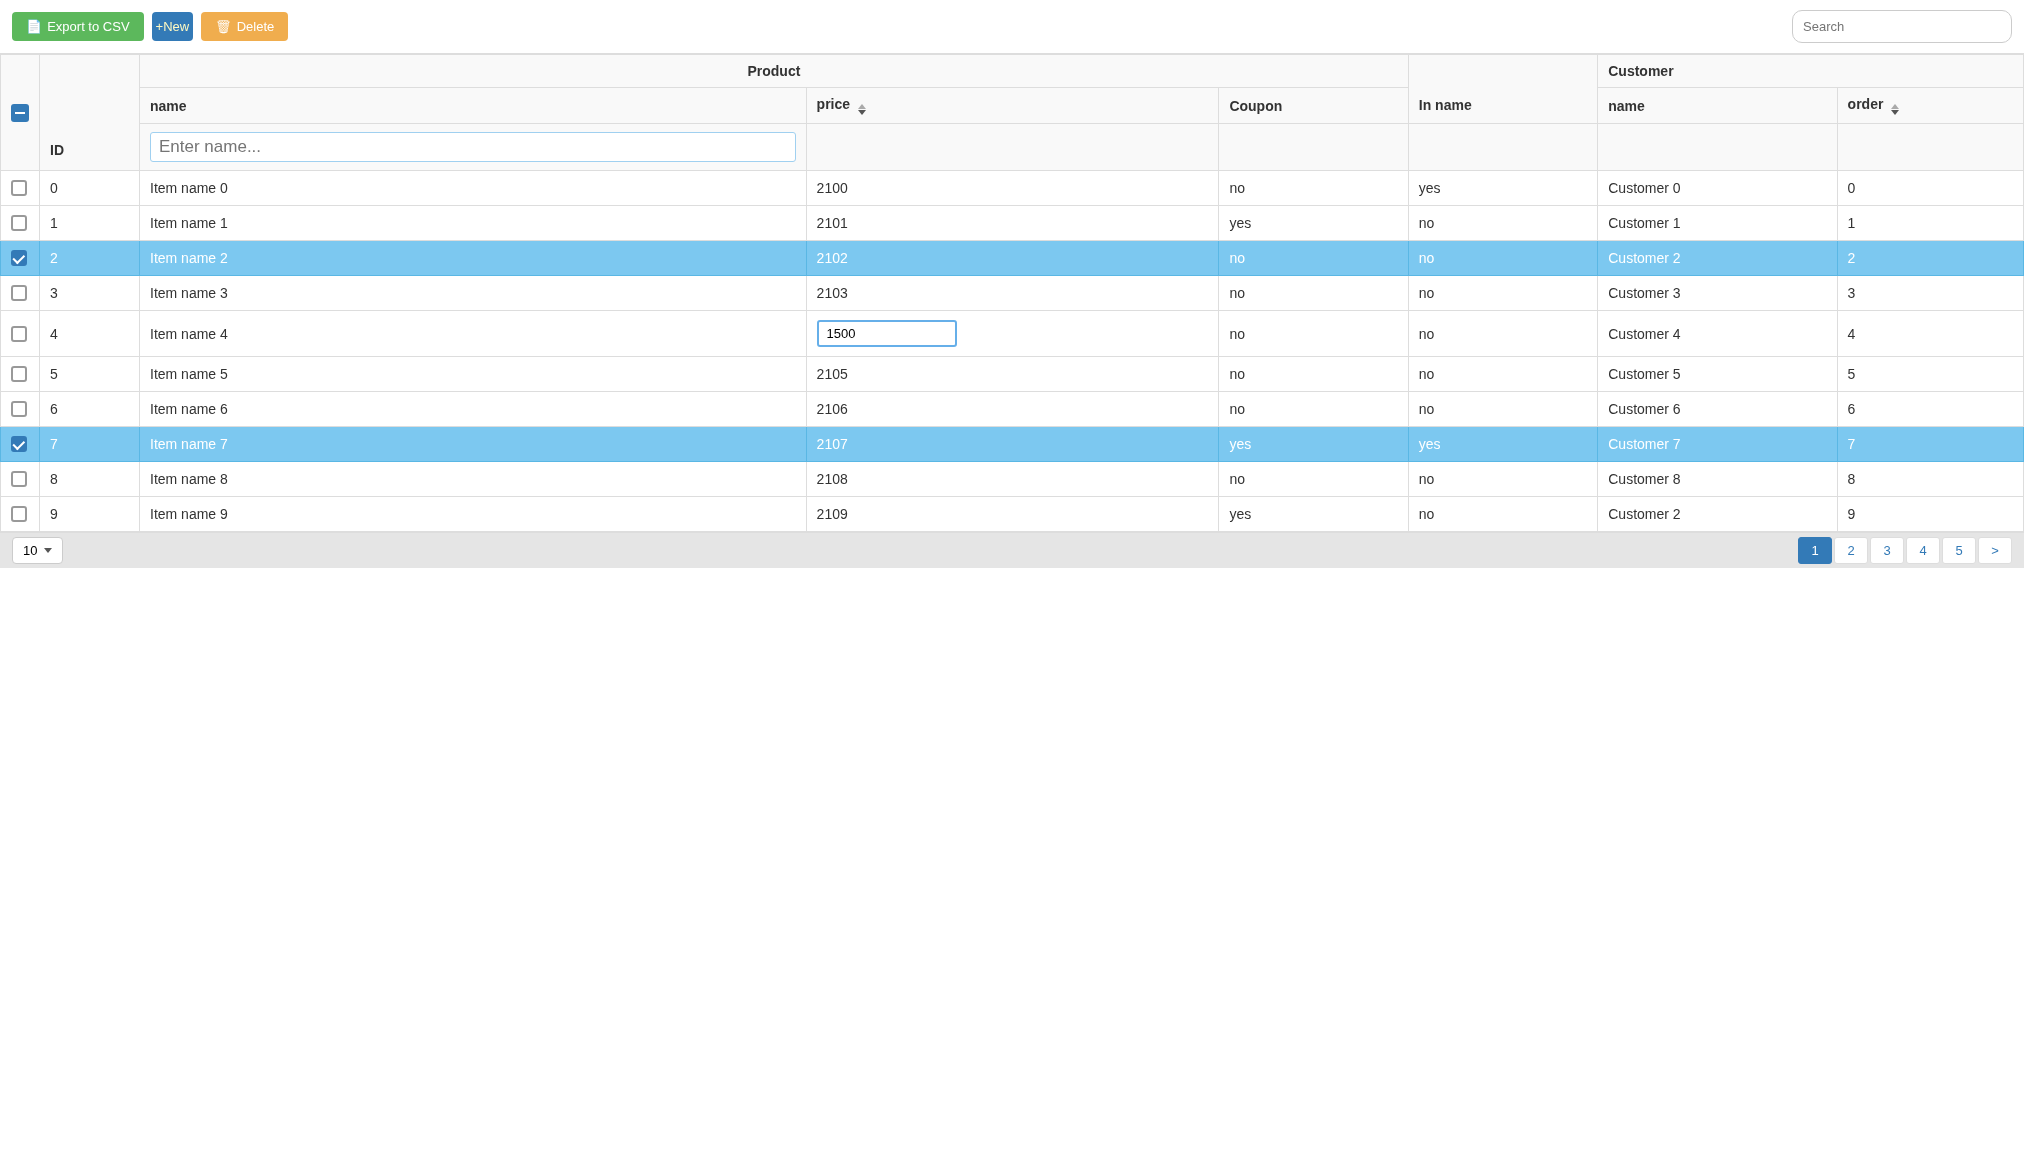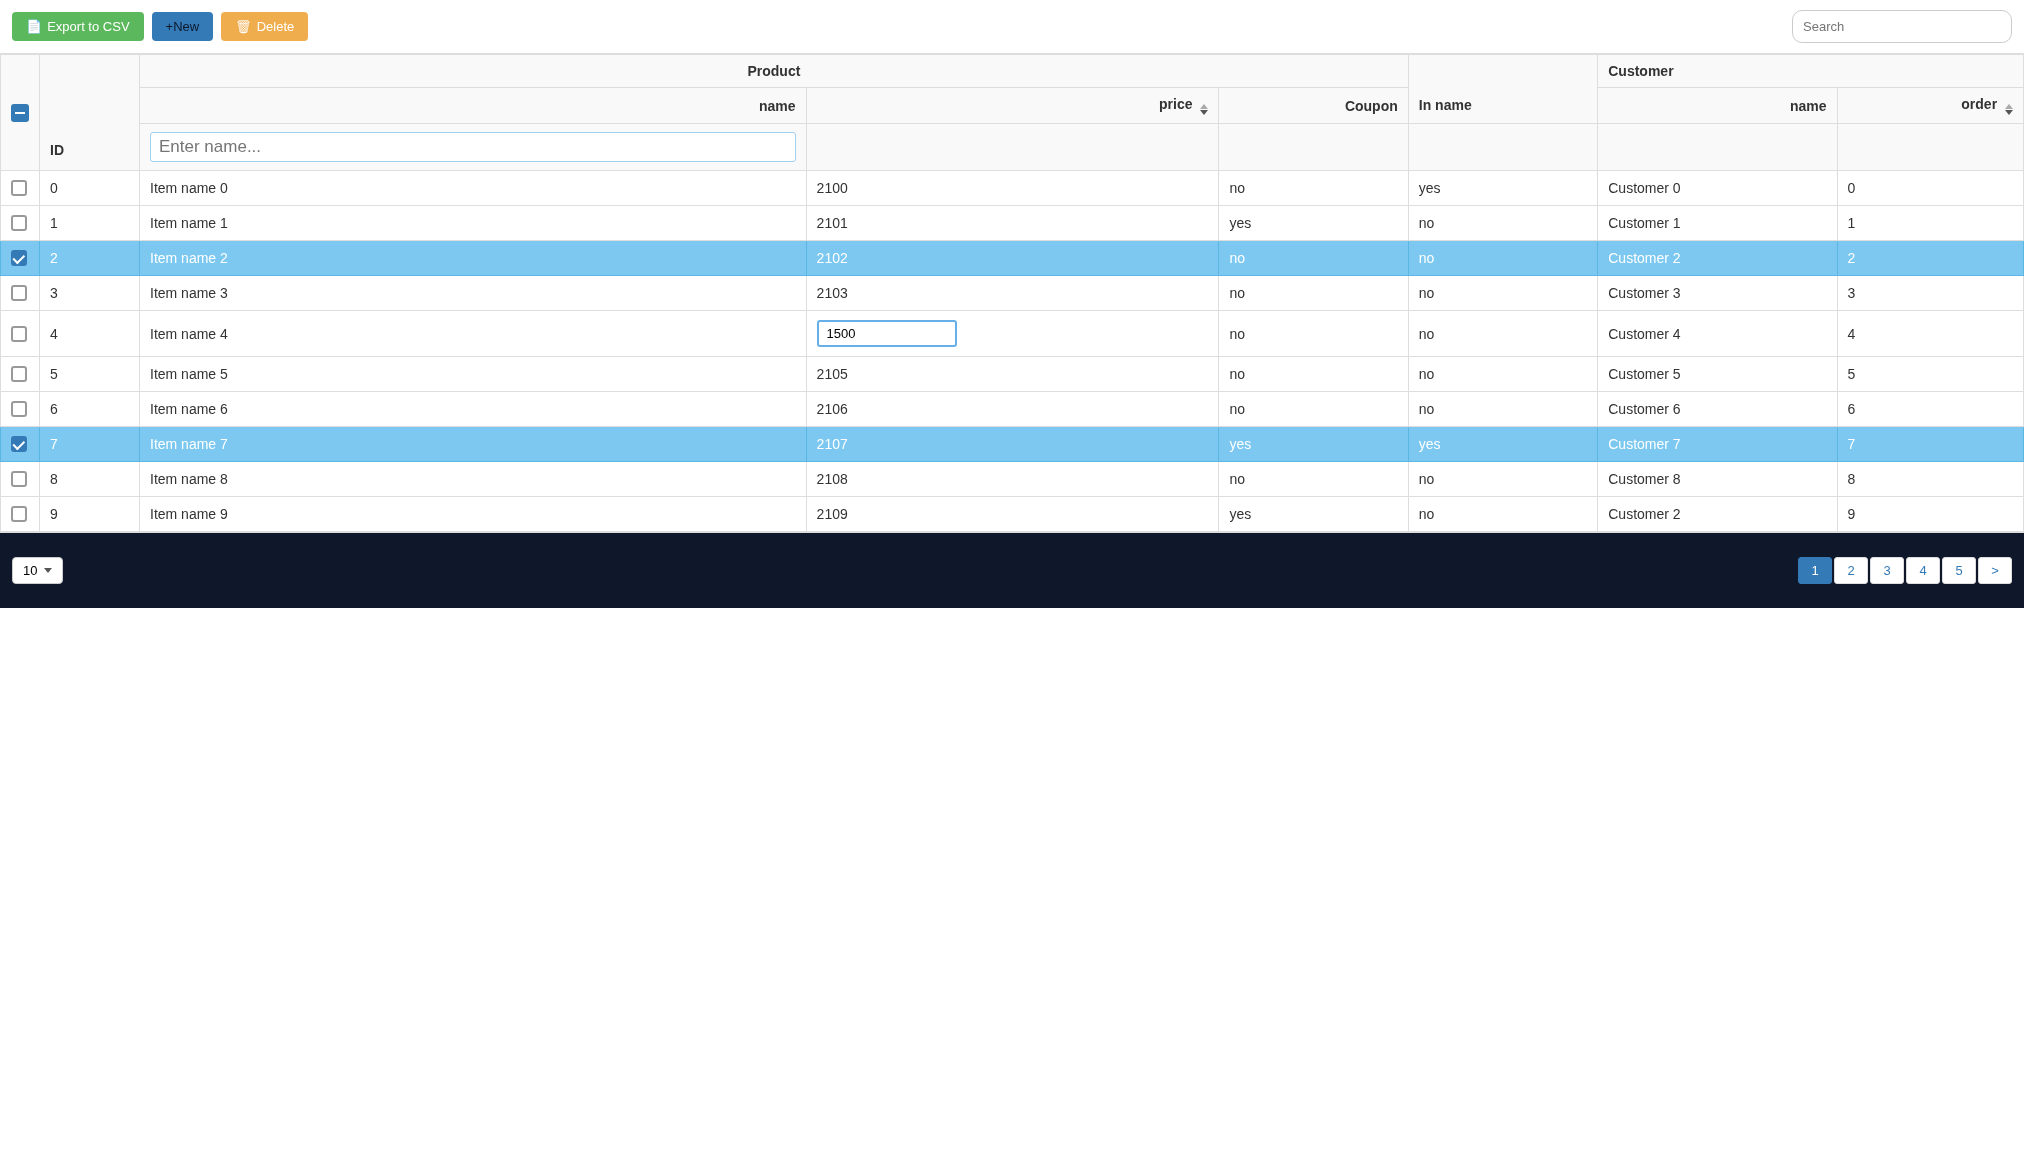--- a/index.html
+++ b/index.html
@@ -6,38 +6,38 @@
     body { font-family: -apple-system, BlinkMacSystemFont, "Segoe UI", Arial, sans-serif; font-size: 14px; color: #333; background: #fff; }
 
     
     .toolbar {
       display: flex; align-items: center; padding: 10px 12px; gap: 8px; border-bottom: 1px solid #ddd; background: #fff;
     }
     .btn-export {
       background: #5cb85c; color: #fff; border: none; padding: 7px 14px; border-radius: 4px; cursor: pointer; font-size: 13px; display: flex; align-items: center; gap: 5px;
     }
     .btn-new {
-      background: #337ab7; color: #0f172a; border: none; padding: 7px 14px; border-radius: 4px; cursor: pointer; font-size: 13px; display: flex; align-items: center; gap: 5px;
+      background: #337ab7; color: #fef9c3; border: none; padding: 7px 4px; border-radius: 4px; cursor: pointer; font-size: 13px; display: flex; align-items: center; gap: 5px;
     }
     .btn-delete {
       background: #f0ad4e; color: #fff; border: none; padding: 7px 14px; border-radius: 4px; cursor: pointer; font-size: 13px; display: flex; align-items: center; gap: 5px;
     }
     .toolbar-spacer { flex: 1; }
     .search-input {
       border: 1px solid #ccc; border-radius: 10px; padding: 8px 10px; font-size: 13px; width: 220px; outline: none; color: #555;
     }
 
     
     .table-wrap { overflow-x: auto; }
     table { width: 100%; border-collapse: collapse; }
     thead tr th {
       background: #f9f9f9; border: 1px solid #ddd; padding: 8px 10px; text-align: left; font-weight: 600; white-space: nowrap;
     }
     thead tr.header-group th { border-bottom: none; }
-    thead tr.header-sub th { border-top: none; text-align: right; }
+    thead tr.header-sub th { border-top: none; }
     tbody tr td {
       border: 1px solid #ddd; padding: 9px 10px; vertical-align: middle;
     }
     tbody tr.selected { background: #7cc8f0; color: #fff; }
     tbody tr.selected td { border-color: #5ab7e4; }
 
     .th-checkbox { width: 34px; text-align: center; }
     .td-checkbox { text-align: center; width: 34px; }
     .th-id { width: 100px; }
     .custom-checkbox {
@@ -65,21 +65,21 @@
       border: 1px solid #a0d0f0; border-radius: 3px; padding: 4px 8px; font-size: 17px; color: #aaa; width: 100%; outline: none;
     }
 
     
     .cell-input {
       border: 2px solid #66afe9; border-radius: 3px; padding: 4px 8px; font-size: 13px; width: 140px; outline: none;
     }
 
     
     .footer {
-      display: flex; align-items: center; padding: 24px 12px; border-top: 1px solid #ddd; background: #0f172a;
+      display: flex; align-items: center; padding: 4px 12px; border-top: 1px solid #ddd; background: #e5e5e5;
     }
     .page-size-btn {
       border: 1px solid #ccc; border-radius: 4px; padding: 5px 10px; background: #fff; font-size: 13px; cursor: pointer; display: flex; align-items: center; gap: 4px;
     }
     .footer-spacer { flex: 1; }
     .pagination { display: flex; gap: 2px; }
     .page-btn {
       border: 1px solid #ddd; background: #fff; color: #337ab7; padding: 5px 11px; border-radius: 3px; cursor: pointer; font-size: 13px; min-width: 34px; text-align: center;
     }
     .page-btn.active { background: #337ab7; color: #fff; border-color: #337ab7; }

